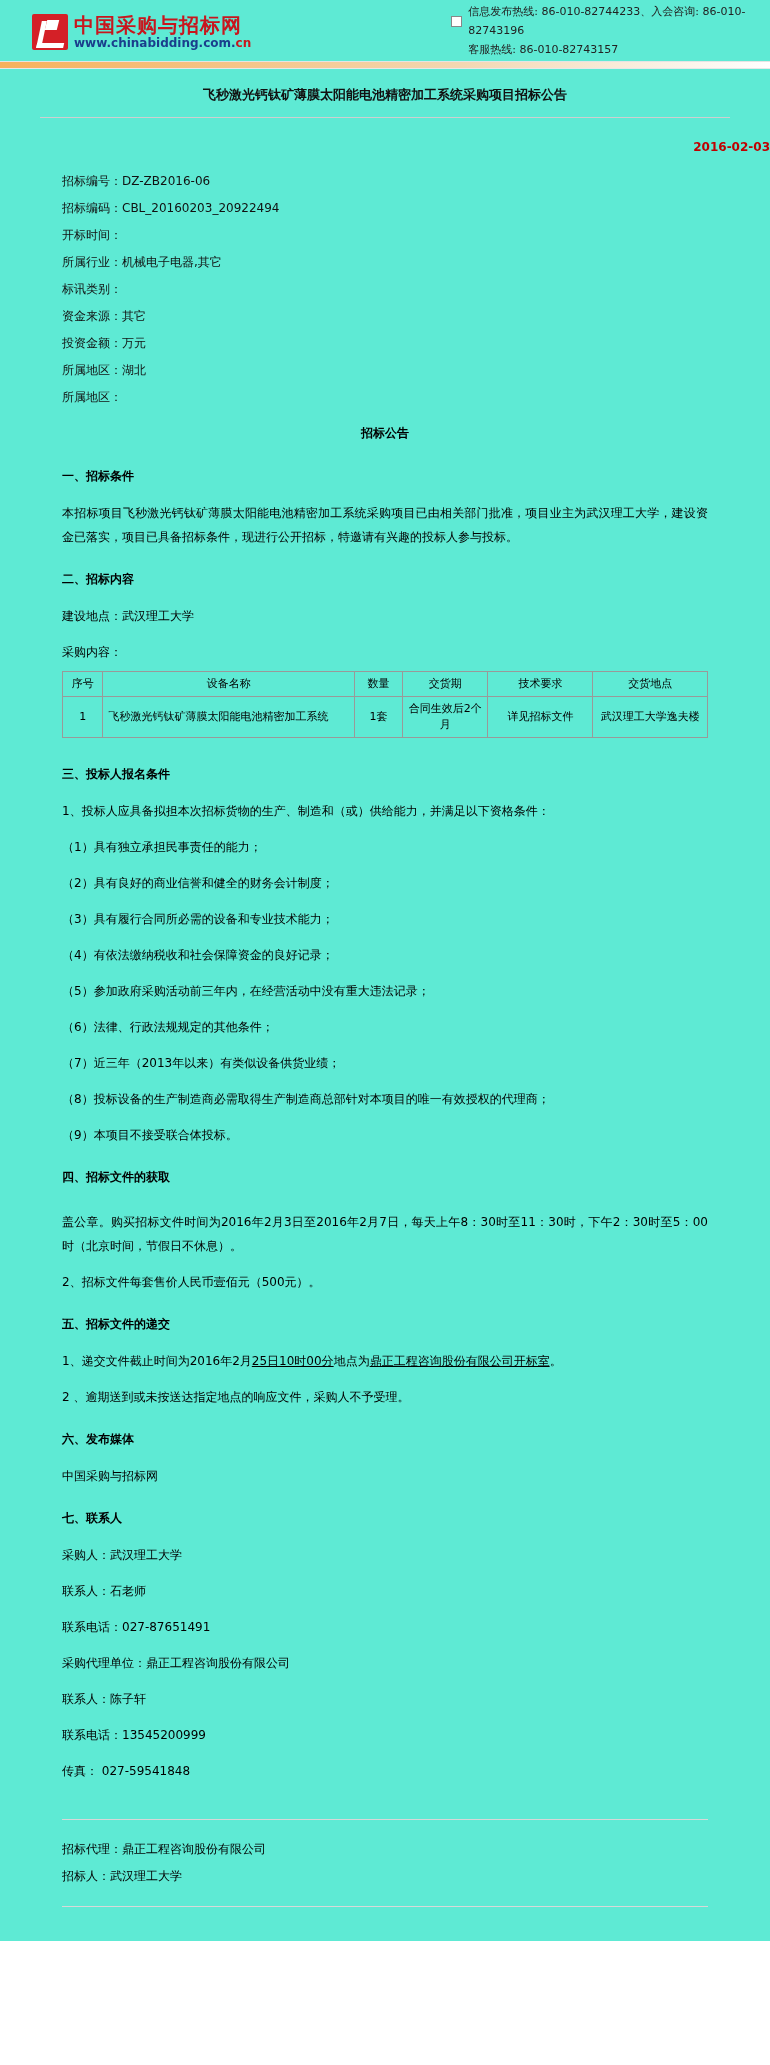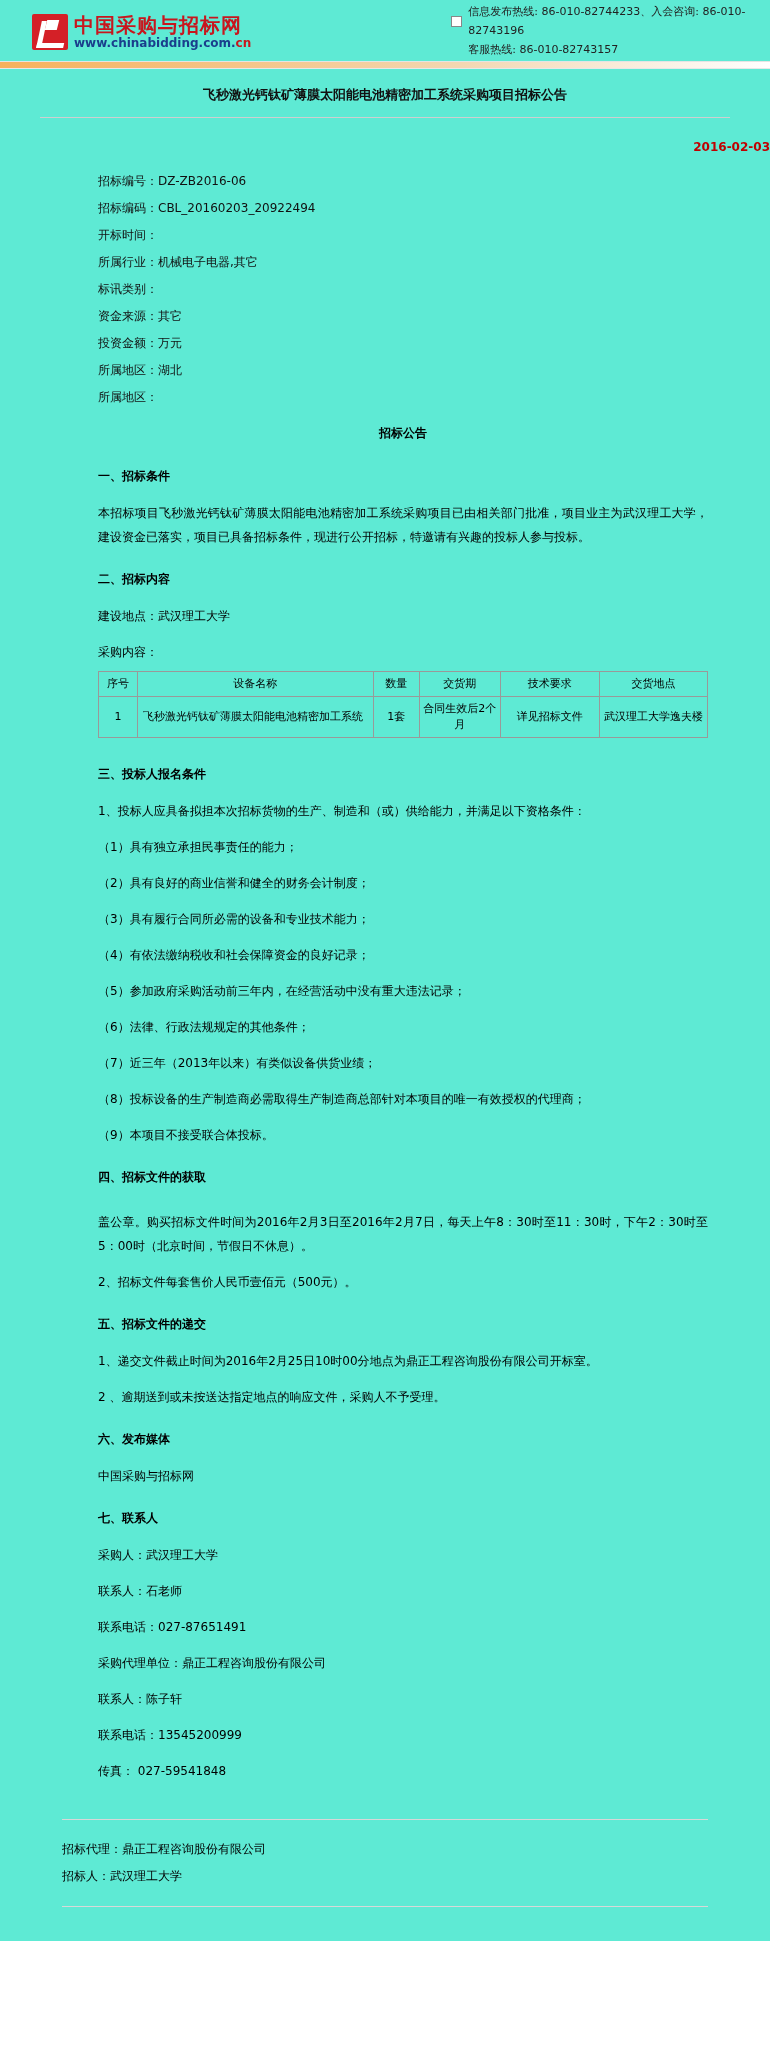--- a/index.html
+++ b/index.html
@@ -118,21 +118,21 @@
   .date-line {
     text-align: right;
     color: #c00000;
     font-weight: bold;
     font-size: 12px;
     padding: 22px 0 14px 0;
   }
 
   
   .body-wrap {
-    padding: 0 62px 0 98px;
+    padding: 0 62px 0 62px;
   }
   .meta-line {
     line-height: 27px;
     font-size: 12px;
     color: #111;
   }
   .center-head {
     text-align: center;
     font-weight: bold;
     font-size: 12px;
@@ -144,21 +144,21 @@
     padding: 16px 0 10px 0;
   }
   .para {
     line-height: 24px;
     font-size: 12px;
     text-align: justify;
     padding: 6px 0;
   }
   .spacer-sm { height: 8px; }
 
-  .u { }
+  .u { text-decoration: underline; }
 
   
   table.goods {
     border-collapse: collapse;
     width: 100%;
     margin: 1px 0 12px 0;
     font-size: 11px;
   }
   table.goods th, table.goods td {
     border: 1px solid #999;

